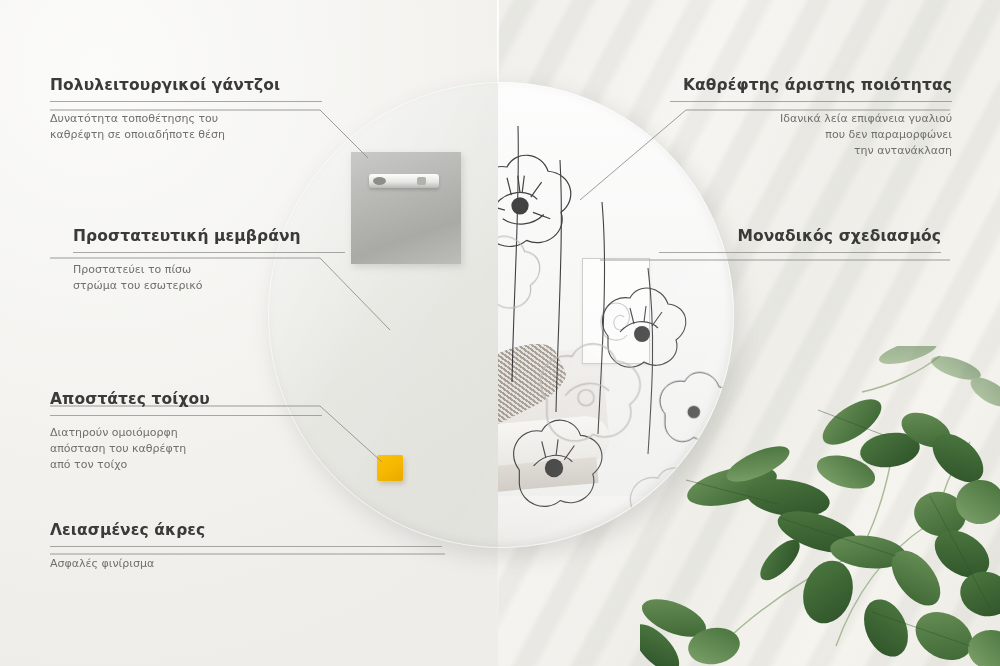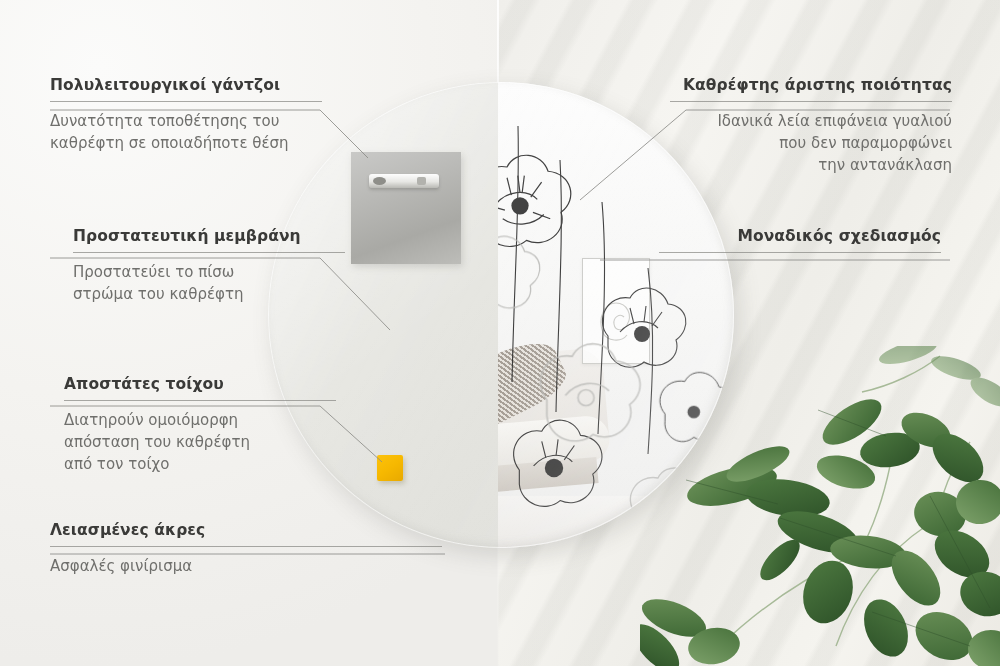--- a/index.html
+++ b/index.html
@@ -221,32 +221,32 @@
     white-space: nowrap;
     margin: 0 0 7px 0;
   }
   .callout .rule {
     height: 1px;
     background: #8c8c88;
     opacity: .75;
     margin-bottom: 9px;
   }
   .callout .desc {
-    font-size: 15px;
+    font-size: 11px;
     line-height: 1.45;
     color: #6f6f6c;
     white-space: pre-line;
     margin: 0;
   }
   .callout.left { left: 50px; text-align: left; }
   .callout.right { text-align: right; }
 
   .c1 { top: 76px;  width: 272px; }
   .c2 { top: 227px; width: 272px; margin-left: 23px; }
-  .c3 { top: 375px; width: 272px; margin-left: 14px; }
+  .c3 { top: 390px; width: 272px; }
   .c4 { top: 521px; width: 392px; }
 
   .r1 { right: 48px; top: 76px;  width: 282px; }
   .r2 { right: 59px; top: 227px; width: 282px; }
 
   
   .leaves { position: absolute; right: 0; bottom: 0; width: 360px; height: 320px; pointer-events:none; }
 </style>
 </head>
 <body>
@@ -372,21 +372,21 @@
     <div class="title">Πολυλειτουργικοί γάντζοι</div>
     <div class="rule"></div>
     <div class="desc">Δυνατότητα τοποθέτησης του
 καθρέφτη σε οποιαδήποτε θέση</div>
   </div>
 
   <div class="callout left c2">
     <div class="title">Προστατευτική μεμβράνη</div>
     <div class="rule"></div>
     <div class="desc">Προστατεύει το πίσω
-στρώμα του καθρέφτη</div>
+στρώμα του εσωτερικό</div>
   </div>
 
   <div class="callout left c3">
     <div class="title">Αποστάτες τοίχου</div>
     <div class="rule"></div>
     <div class="desc">Διατηρούν ομοιόμορφη
 απόσταση του καθρέφτη
 από τον τοίχο</div>
   </div>
 

